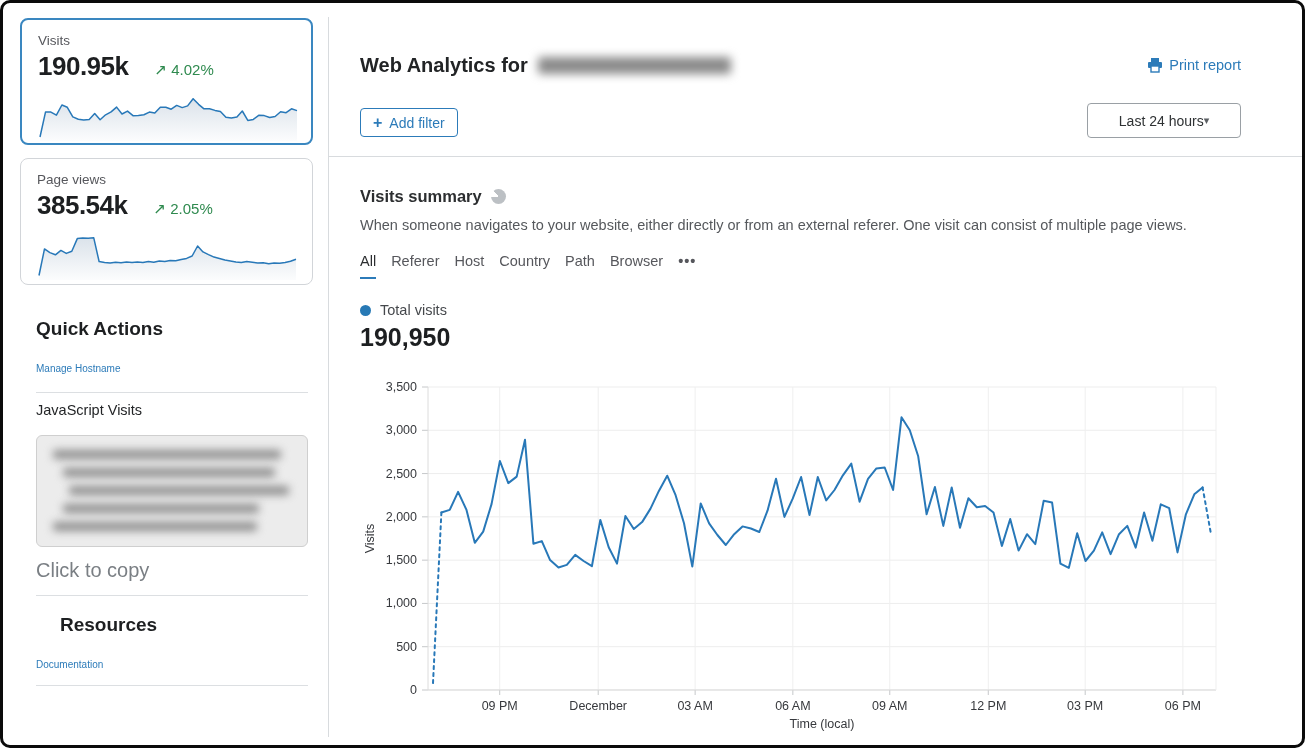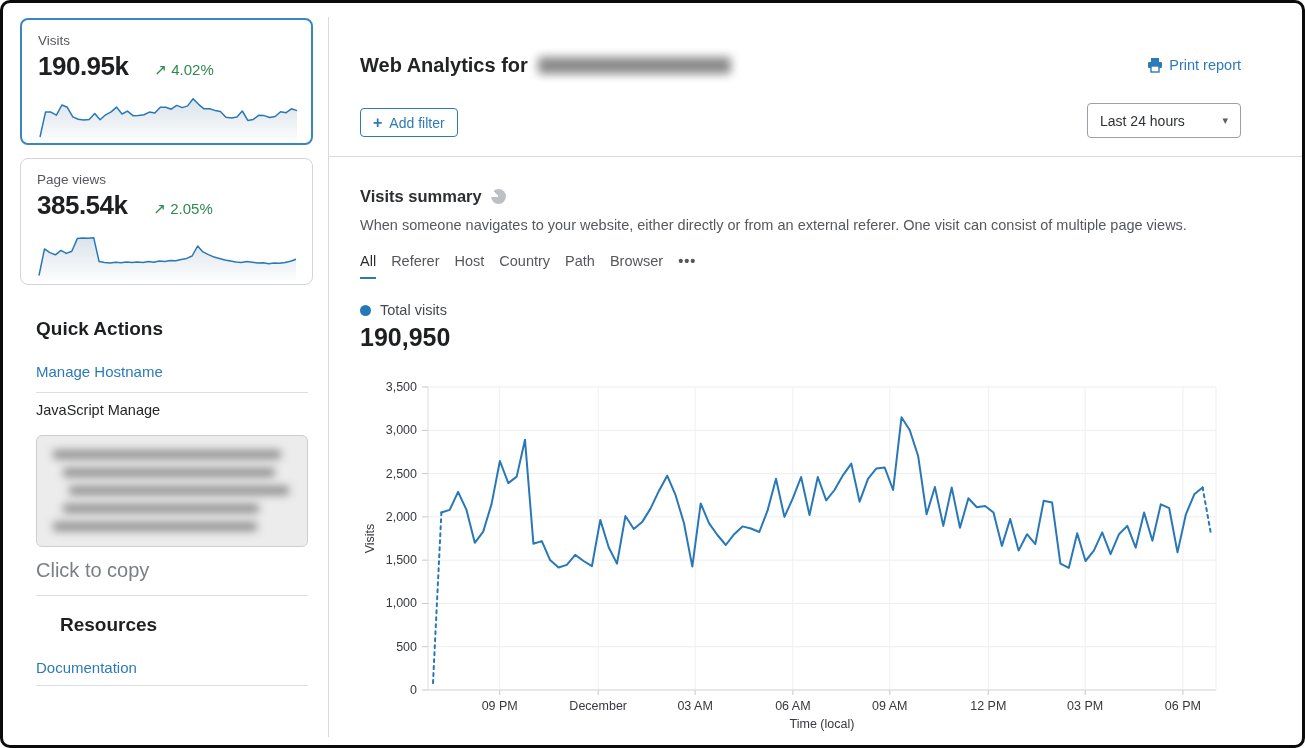--- a/index.html
+++ b/index.html
@@ -24,21 +24,21 @@
   .metric-card.selected { border: 2px solid #3a87c0; }
   .metric-card.plain    { border: 1px solid #d2d5d9; }
   .metric-label { font-size: 13.5px; color: #56575c; }
   .metric-row { display: flex; align-items: baseline; gap: 26px; margin-top: 3px; }
   .metric-value { font-size: 26px; font-weight: 700; color: #1d1f21; letter-spacing: -0.5px; }
   .metric-delta { font-size: 15px; font-weight: 400; color: #2f8a4f; }
   .sparkline { display: block; margin-top: 6px; }
 
   
   .side-h2 { font-size: 19px; font-weight: 700; color: #1d1f21; }
-  .side-link { font-size: 15px; color: #2c7bb9; text-decoration: none; cursor: pointer; }
+  .side-link { font-size: 10px; color: #2c7bb9; text-decoration: none; cursor: pointer; }
   .divider-s { background: #dcdfe2; height: 1px; width: 272px; left: 33px; }
   .snippet-box {
     left: 33px; width: 272px; height: 112px;
     background: #ececec; border: 1px solid #cfcfcf; border-radius: 6px;
     padding: 14px 16px; overflow: hidden;
   }
   .blur-line { background: #8e8e8e; border-radius: 3px; filter: blur(4px); height: 9px; margin-bottom: 9px; }
   .hint-text { font-size: 20px; color: #7a7f84; }
 
   
@@ -50,21 +50,21 @@
   .btn-add-filter {
     left: 357px; top: 105px; height: 29px; padding: 0 12px;
     border: 1px solid #2c7bb9; border-radius: 4px; background: #fff;
     color: #2c7bb9; font-size: 14px; display: inline-flex; align-items: center; gap: 7px; cursor: pointer;
     font-family: inherit;
   }
   .btn-add-filter .plus { font-size: 16px; font-weight: 600; line-height: 1; }
   .dropdown {
     top: 100px; right: 61px; width: 154px; height: 35px;
     border: 1px solid #9aa0a5; border-radius: 4px; background: #fff;
-    display: flex; align-items: center; justify-content: space-between;
+    display: flex; align-items: center; justify-content: center;
     padding: 0 12px; font-size: 14px; color: #2f3234; cursor: pointer;
   }
   .dropdown .caret { color: #5b5f63; font-size: 11px; }
   .hsep { left: 325px; top: 153px; width: 978px; height: 1px; background: #d8dbde; }
 
   .summary-title { left: 357px; top: 184px; font-size: 16.5px; font-weight: 700; color: #2c2e30;
                    display: flex; align-items: center; gap: 9px; }
   .help-pie { width: 15px; height: 15px; border-radius: 50%;
               background: conic-gradient(#bcc0c4 0deg 268deg, #ffffff 268deg 317deg, #bcc0c4 317deg 360deg); }
   .summary-desc { left: 357px; top: 214px; font-size: 14.5px; color: #55585c; }
@@ -113,21 +113,21 @@
         <stop offset="100%" stop-color="rgba(90,125,160,0.02)"></stop>
       </linearGradient>
       <polygon points="2.0,48.5 7.5,21.9 12.9,25.6 18.4,27.8 23.9,23.4 29.3,26.4 34.8,24.2 40.3,11.6 45.7,10.9 51.2,11.3 56.7,10.7 62.1,34.5 67.6,35.5 73.1,36.0 78.6,35.2 84.0,35.7 89.5,35.1 95.0,35.5 100.4,34.9 105.9,35.4 111.4,34.5 116.8,35.2 122.3,34.0 127.8,34.5 133.2,33.5 138.7,33.8 144.2,32.6 149.6,31.4 155.1,29.0 160.6,19.0 166.0,24.9 171.5,27.6 177.0,30.1 182.4,31.5 187.9,33.0 193.4,34.0 198.9,34.9 204.3,35.5 209.8,34.6 215.3,35.2 220.7,36.1 226.2,35.8 231.7,36.7 237.1,36.0 242.6,36.3 248.1,35.5 253.5,34.3 259.0,32.3 259,53 2,53" fill="url(#spark1g)"></polygon>
       <polyline points="2.0,48.5 7.5,21.9 12.9,25.6 18.4,27.8 23.9,23.4 29.3,26.4 34.8,24.2 40.3,11.6 45.7,10.9 51.2,11.3 56.7,10.7 62.1,34.5 67.6,35.5 73.1,36.0 78.6,35.2 84.0,35.7 89.5,35.1 95.0,35.5 100.4,34.9 105.9,35.4 111.4,34.5 116.8,35.2 122.3,34.0 127.8,34.5 133.2,33.5 138.7,33.8 144.2,32.6 149.6,31.4 155.1,29.0 160.6,19.0 166.0,24.9 171.5,27.6 177.0,30.1 182.4,31.5 187.9,33.0 193.4,34.0 198.9,34.9 204.3,35.5 209.8,34.6 215.3,35.2 220.7,36.1 226.2,35.8 231.7,36.7 237.1,36.0 242.6,36.3 248.1,35.5 253.5,34.3 259.0,32.3" fill="none" stroke="#2878b8" stroke-width="1.5" stroke-linejoin="round"></polyline>
     </svg>
 </div>
 
 <div class="abs side-h2" style="left:33px; top:315px;">Quick Actions</div>
 <a class="abs side-link" style="left:33px; top:360px;">Manage Hostname</a>
 <div class="abs divider-s" style="top:389px;"></div>
-<div class="abs" style="left:33px; top:399px; font-size:14.5px; color:#232527;">JavaScript Manage</div>
+<div class="abs" style="left:33px; top:399px; font-size:14.5px; color:#232527;">JavaScript Visits</div>
 
 <div class="abs snippet-box" style="top:432px;">
   <div class="blur-line" style="width:228px;"></div>
   <div class="blur-line" style="width:212px; margin-left:10px;"></div>
   <div class="blur-line" style="width:220px; margin-left:16px;"></div>
   <div class="blur-line" style="width:196px; margin-left:10px;"></div>
   <div class="blur-line" style="width:204px;"></div>
 </div>
 <div class="abs hint-text" style="left:33px; top:556px;">Click to copy</div>
 <div class="abs divider-s" style="top:592px;"></div>

